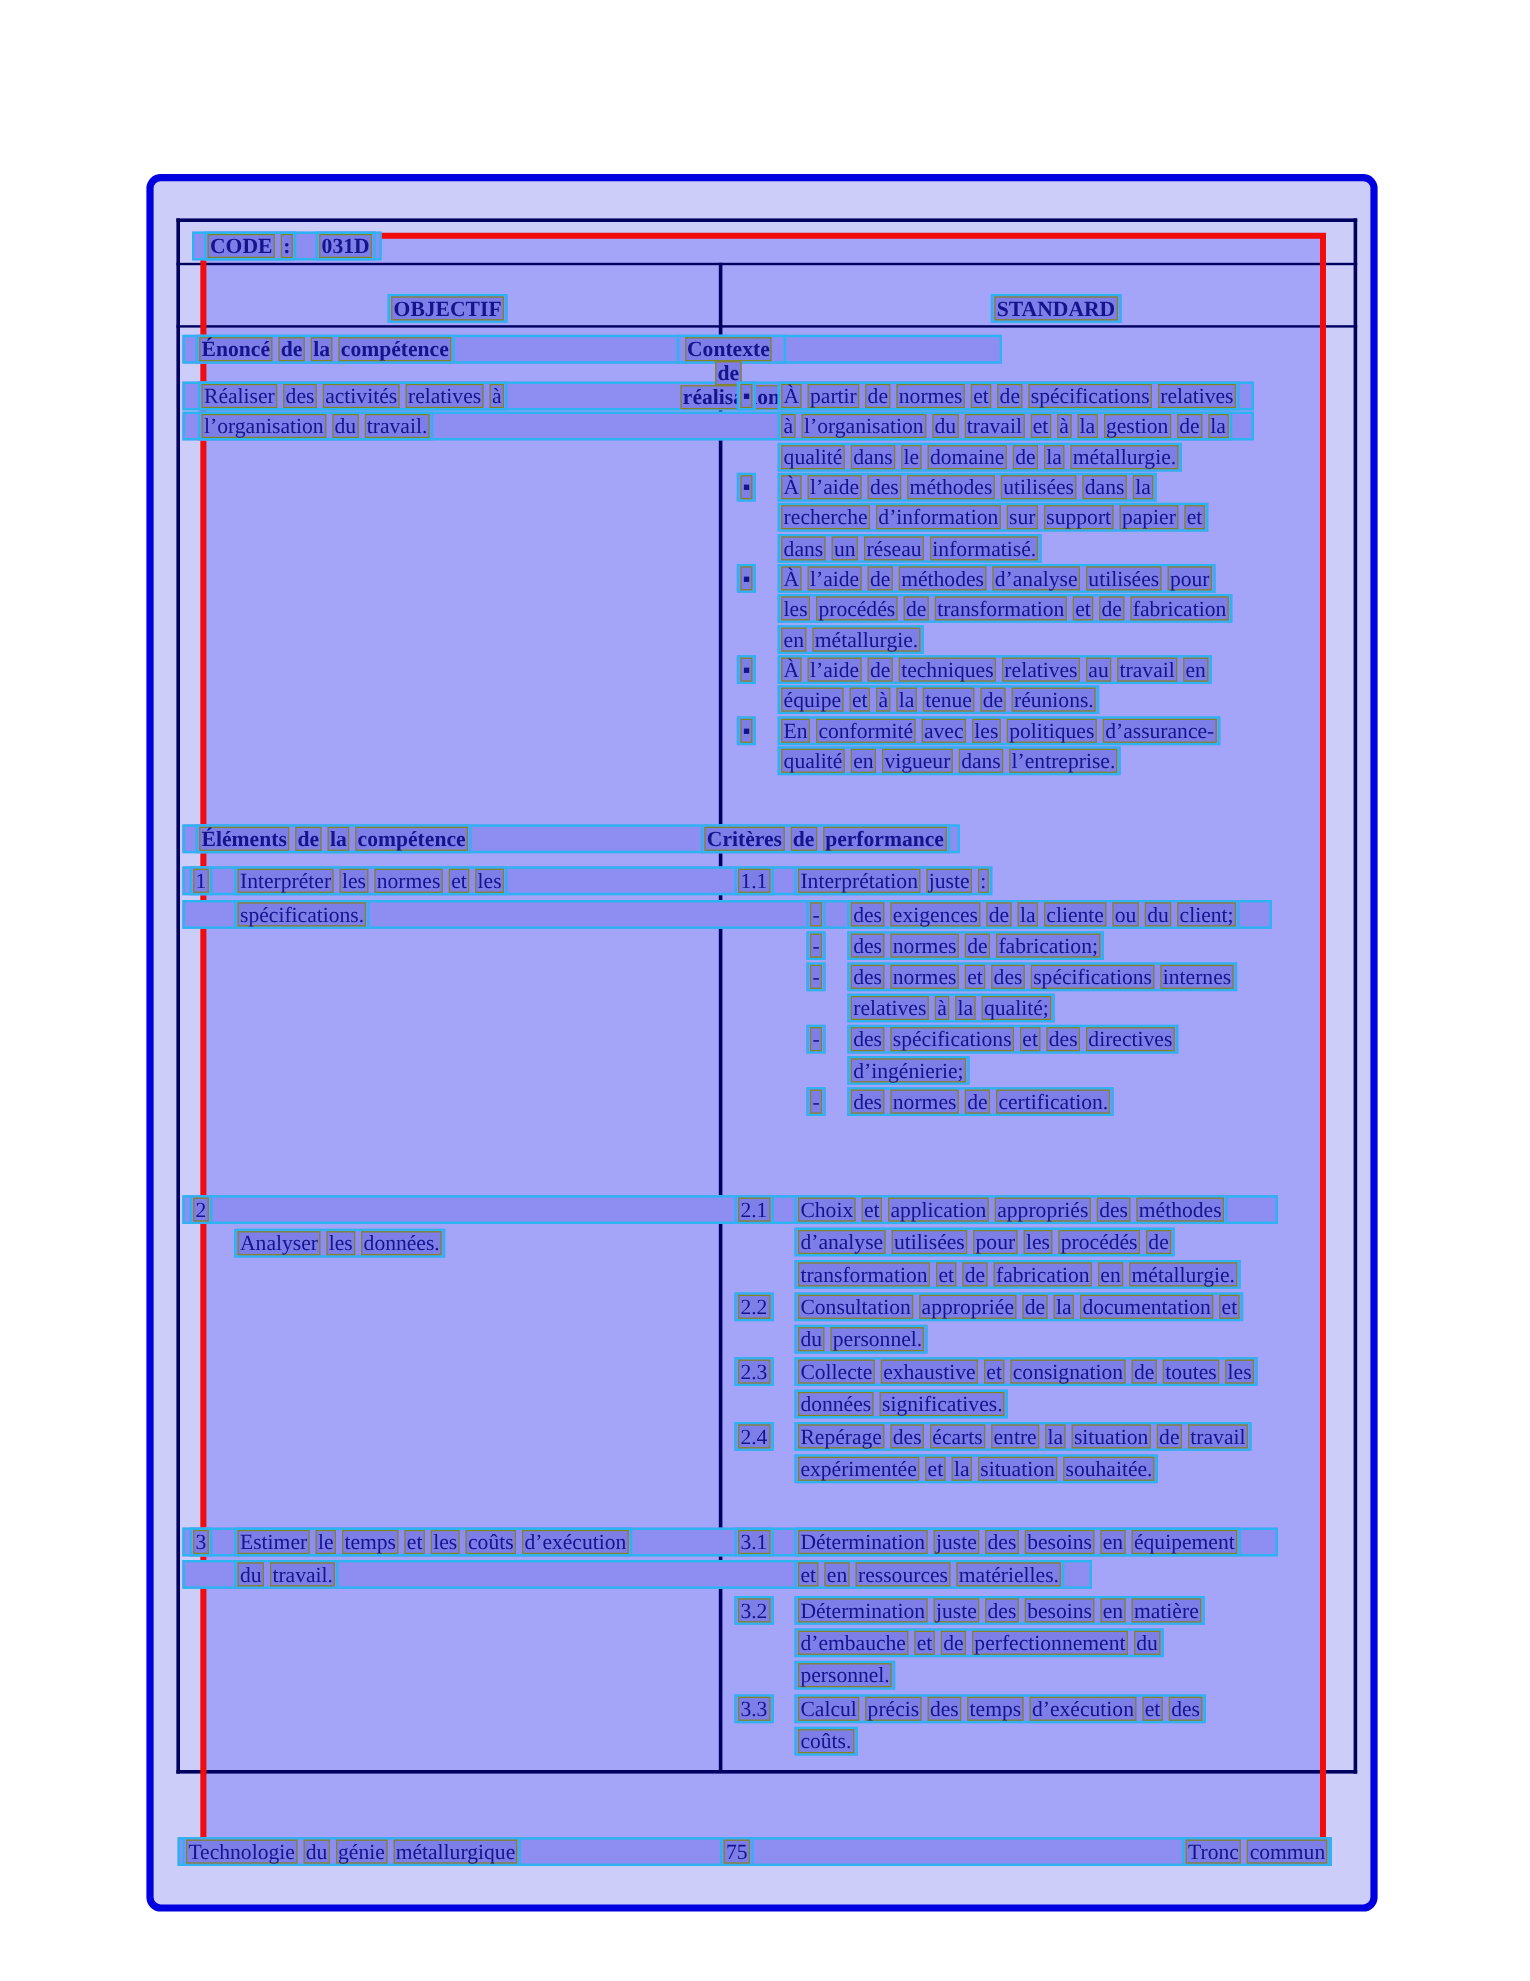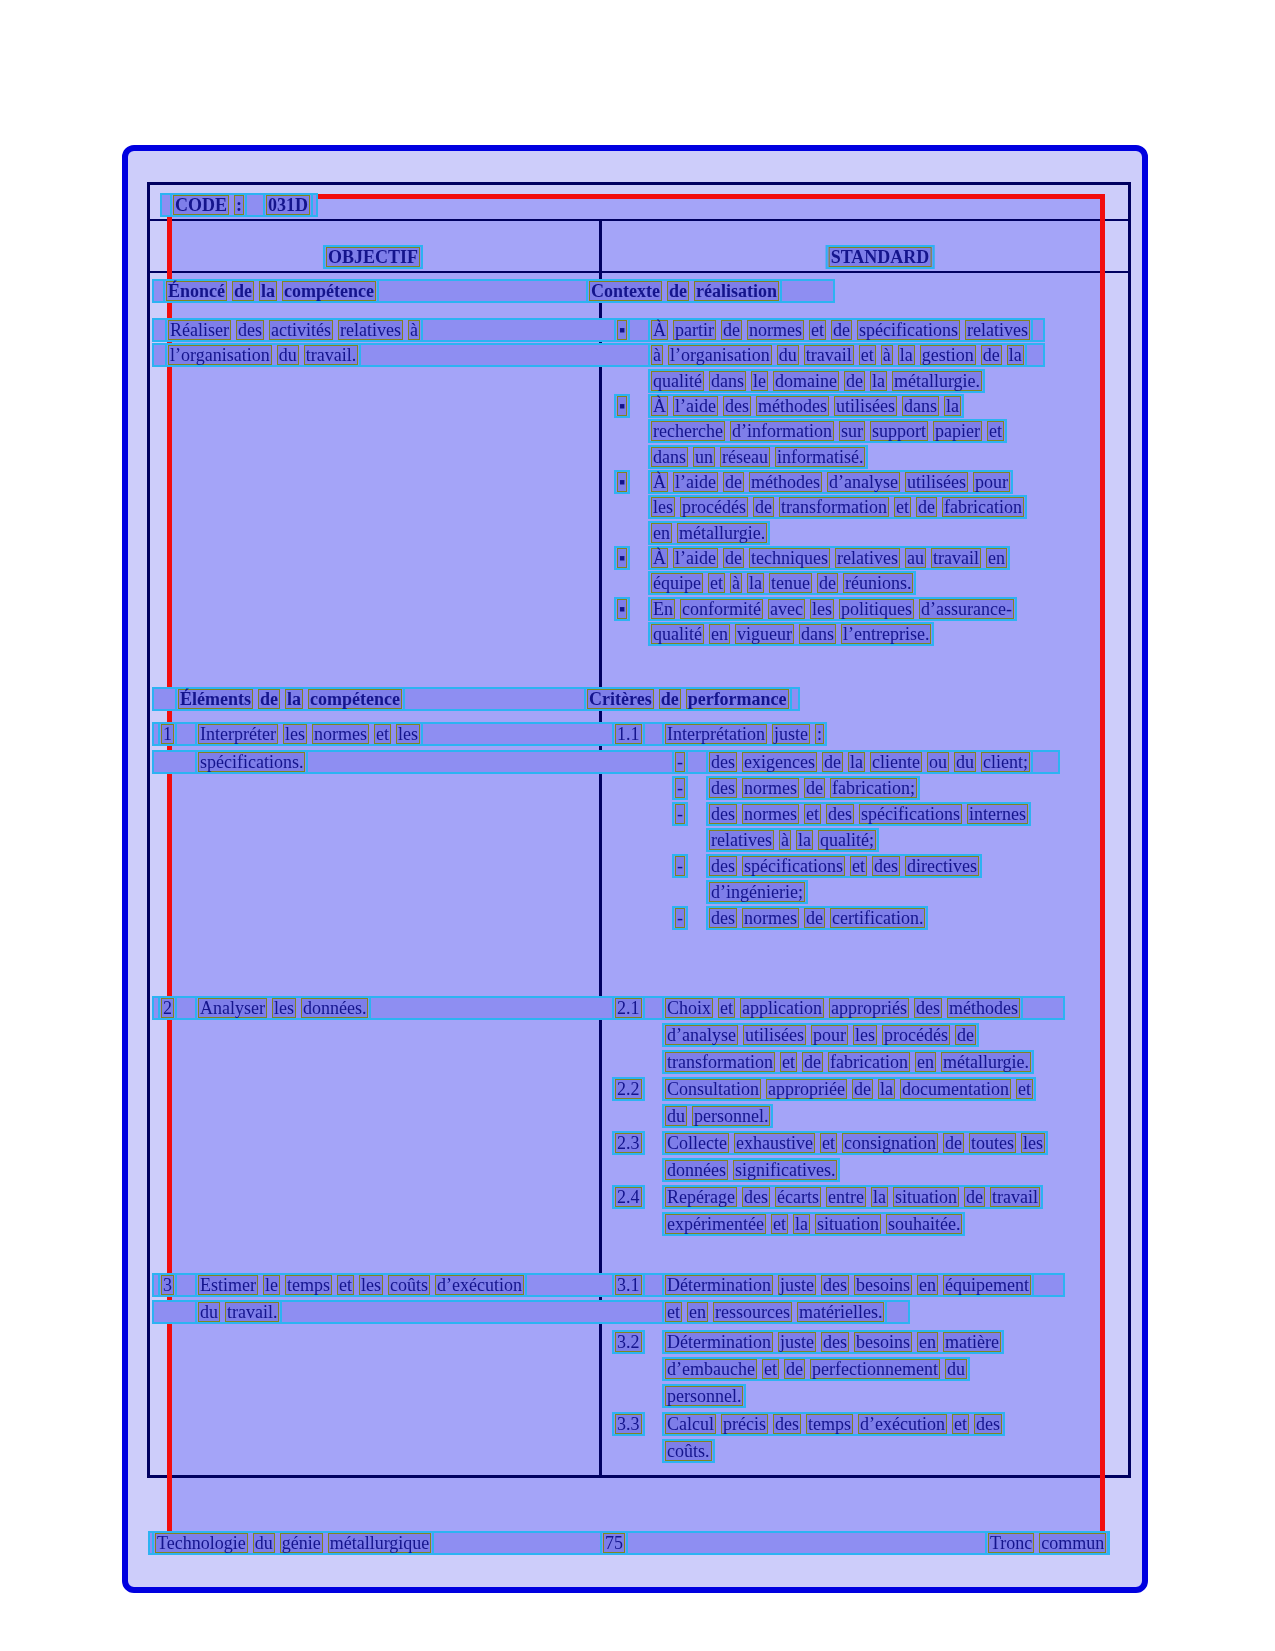--- a/index.html
+++ b/index.html
@@ -79,21 +79,21 @@
     <div class="seg bold ctr" style="left: 864px; top: 245px; margin-left: 16px;">
       <span class="w">STANDARD</span>
     </div>
     <div class="strip" style="left: 152px; top: 279px; width: 683px;"></div>
     <div class="seg bold" style="left: 163px; top: 279px;">
       <span class="w">Énoncé</span>
       <span class="w">de</span>
       <span class="w">la</span>
       <span class="w">compétence</span>
     </div>
-    <div class="seg bold" style="left: 586px; top: 279px;">
+    <div class="seg bold" style="left: 564px; top: 279px; flex-direction: column;">
       <span class="w">Contexte</span>
       <span class="w">de</span>
       <span class="w">réalisation</span>
     </div>
     <div class="strip" style="left: 152px; top: 318px; width: 893px;"></div>
     <div class="seg" style="left: 165px; top: 318px;">
       <span class="w">Réaliser</span>
       <span class="w">des</span>
       <span class="w">activités</span>
       <span class="w">relatives</span>
@@ -224,21 +224,21 @@
       <span class="w">d’assurance-</span>
     </div>
     <div class="seg" style="left: 648px; top: 622px;">
       <span class="w">qualité</span>
       <span class="w">en</span>
       <span class="w">vigueur</span>
       <span class="w">dans</span>
       <span class="w">l’entreprise.</span>
     </div>
     <div class="strip" style="left: 152px; top: 687px; width: 648px;"></div>
-    <div class="seg bold" style="left: 175px; top: 687px;">
+    <div class="seg bold" style="left: 163px; top: 687px;">
       <span class="w">Éléments</span>
       <span class="w">de</span>
       <span class="w">la</span>
       <span class="w">compétence</span>
     </div>
     <div class="seg bold" style="left: 584px; top: 687px;">
       <span class="w">Critères</span>
       <span class="w">de</span>
       <span class="w">performance</span>
     </div>
@@ -323,21 +323,21 @@
     <div class="seg" style="left: 706px; top: 906px;">
       <span class="w">des</span>
       <span class="w">normes</span>
       <span class="w">de</span>
       <span class="w">certification.</span>
     </div>
     <div class="strip" style="left: 152px; top: 996px; width: 913px;"></div>
     <div class="seg" style="left: 158px; top: 996px;">
       <span class="w">2</span>
     </div>
-    <div class="seg" style="left: 195px; top: 996px;">
+    <div class="seg" style="left: 195px; top: 1024px;">
       <span class="w">Analyser</span>
       <span class="w">les</span>
       <span class="w">données.</span>
     </div>
     <div class="seg" style="left: 612px; top: 996px;">
       <span class="w">2.1</span>
     </div>
     <div class="seg" style="left: 662px; top: 996px;">
       <span class="w">Choix</span>
       <span class="w">et</span>

